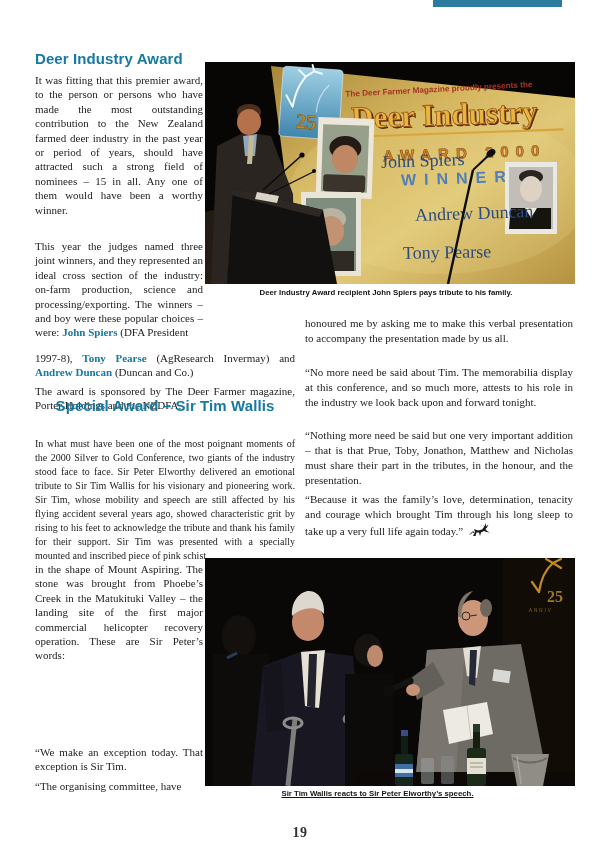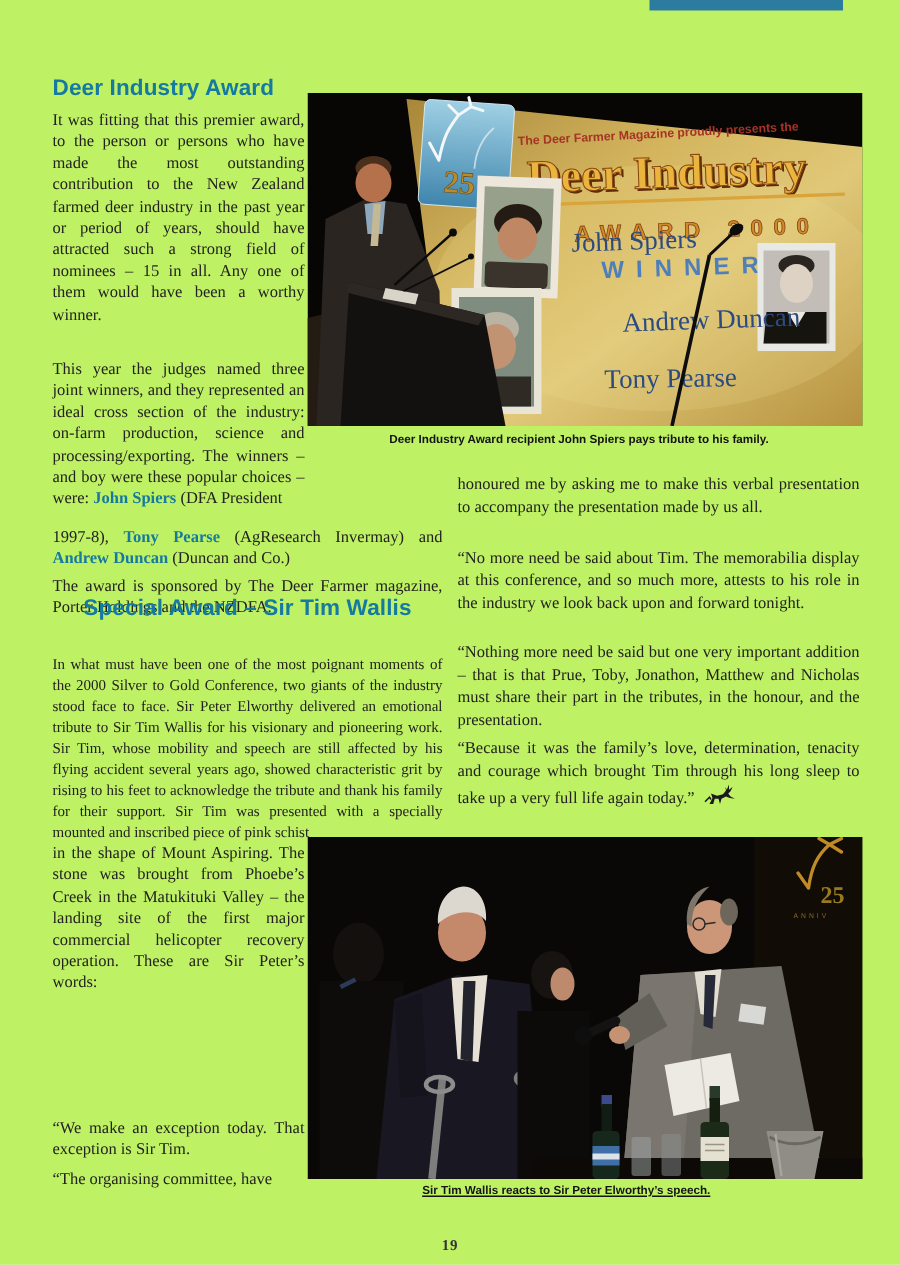--- a/index.html
+++ b/index.html
@@ -1,19 +1,19 @@
 <!DOCTYPE html>
 <html><head>
 <meta charset="utf-8">
 <style>
   html,body{margin:0;padding:0;}
   body{background:#e8e8e8;}
   #page{
     position:relative; width:600px; height:843px; margin:0 auto;
-    background:#bef264; overflow:hidden;
+    background:#ffffff; overflow:hidden;
     font-family:"Liberation Serif","DejaVu Serif",serif; color:#232220;
   }
   .abs{position:absolute;}
   .accent-bar{left:433px; top:0; width:129px; height:7px; background:#2b7c9e;}
   h2.sec{
     font-family:"Liberation Sans","DejaVu Sans",sans-serif;
     font-weight:700; font-size:15px; color:#1579a1; margin:0; letter-spacing:.1px;
     z-index:1;
   }
   .body-text{
@@ -24,21 +24,21 @@
   .rcol{width:268px; line-height:15px;}
   .teal-name{color:#1579a1; font-weight:700;}
   .ital{font-style:italic;}
   .photo{z-index:2; display:block;}
   .caption{
     font-family:"Liberation Sans","DejaVu Sans",sans-serif;
     font-weight:700; font-size:7.8px; color:#141414; text-align:center; z-index:2;
   }
   .pagenum{
     left:270px; top:825px; width:60px; text-align:center;
-    font-size:10px; font-weight:700; color:#333; letter-spacing:.5px;
+    font-size:14px; font-weight:700; color:#333; letter-spacing:.5px;
   }
   .stag-inline{display:inline-block; vertical-align:-2px; margin-left:6px;}
 </style>
 </head>
 <body>
 
 <div id="page">
 
   <div class="abs accent-bar"></div>
 

